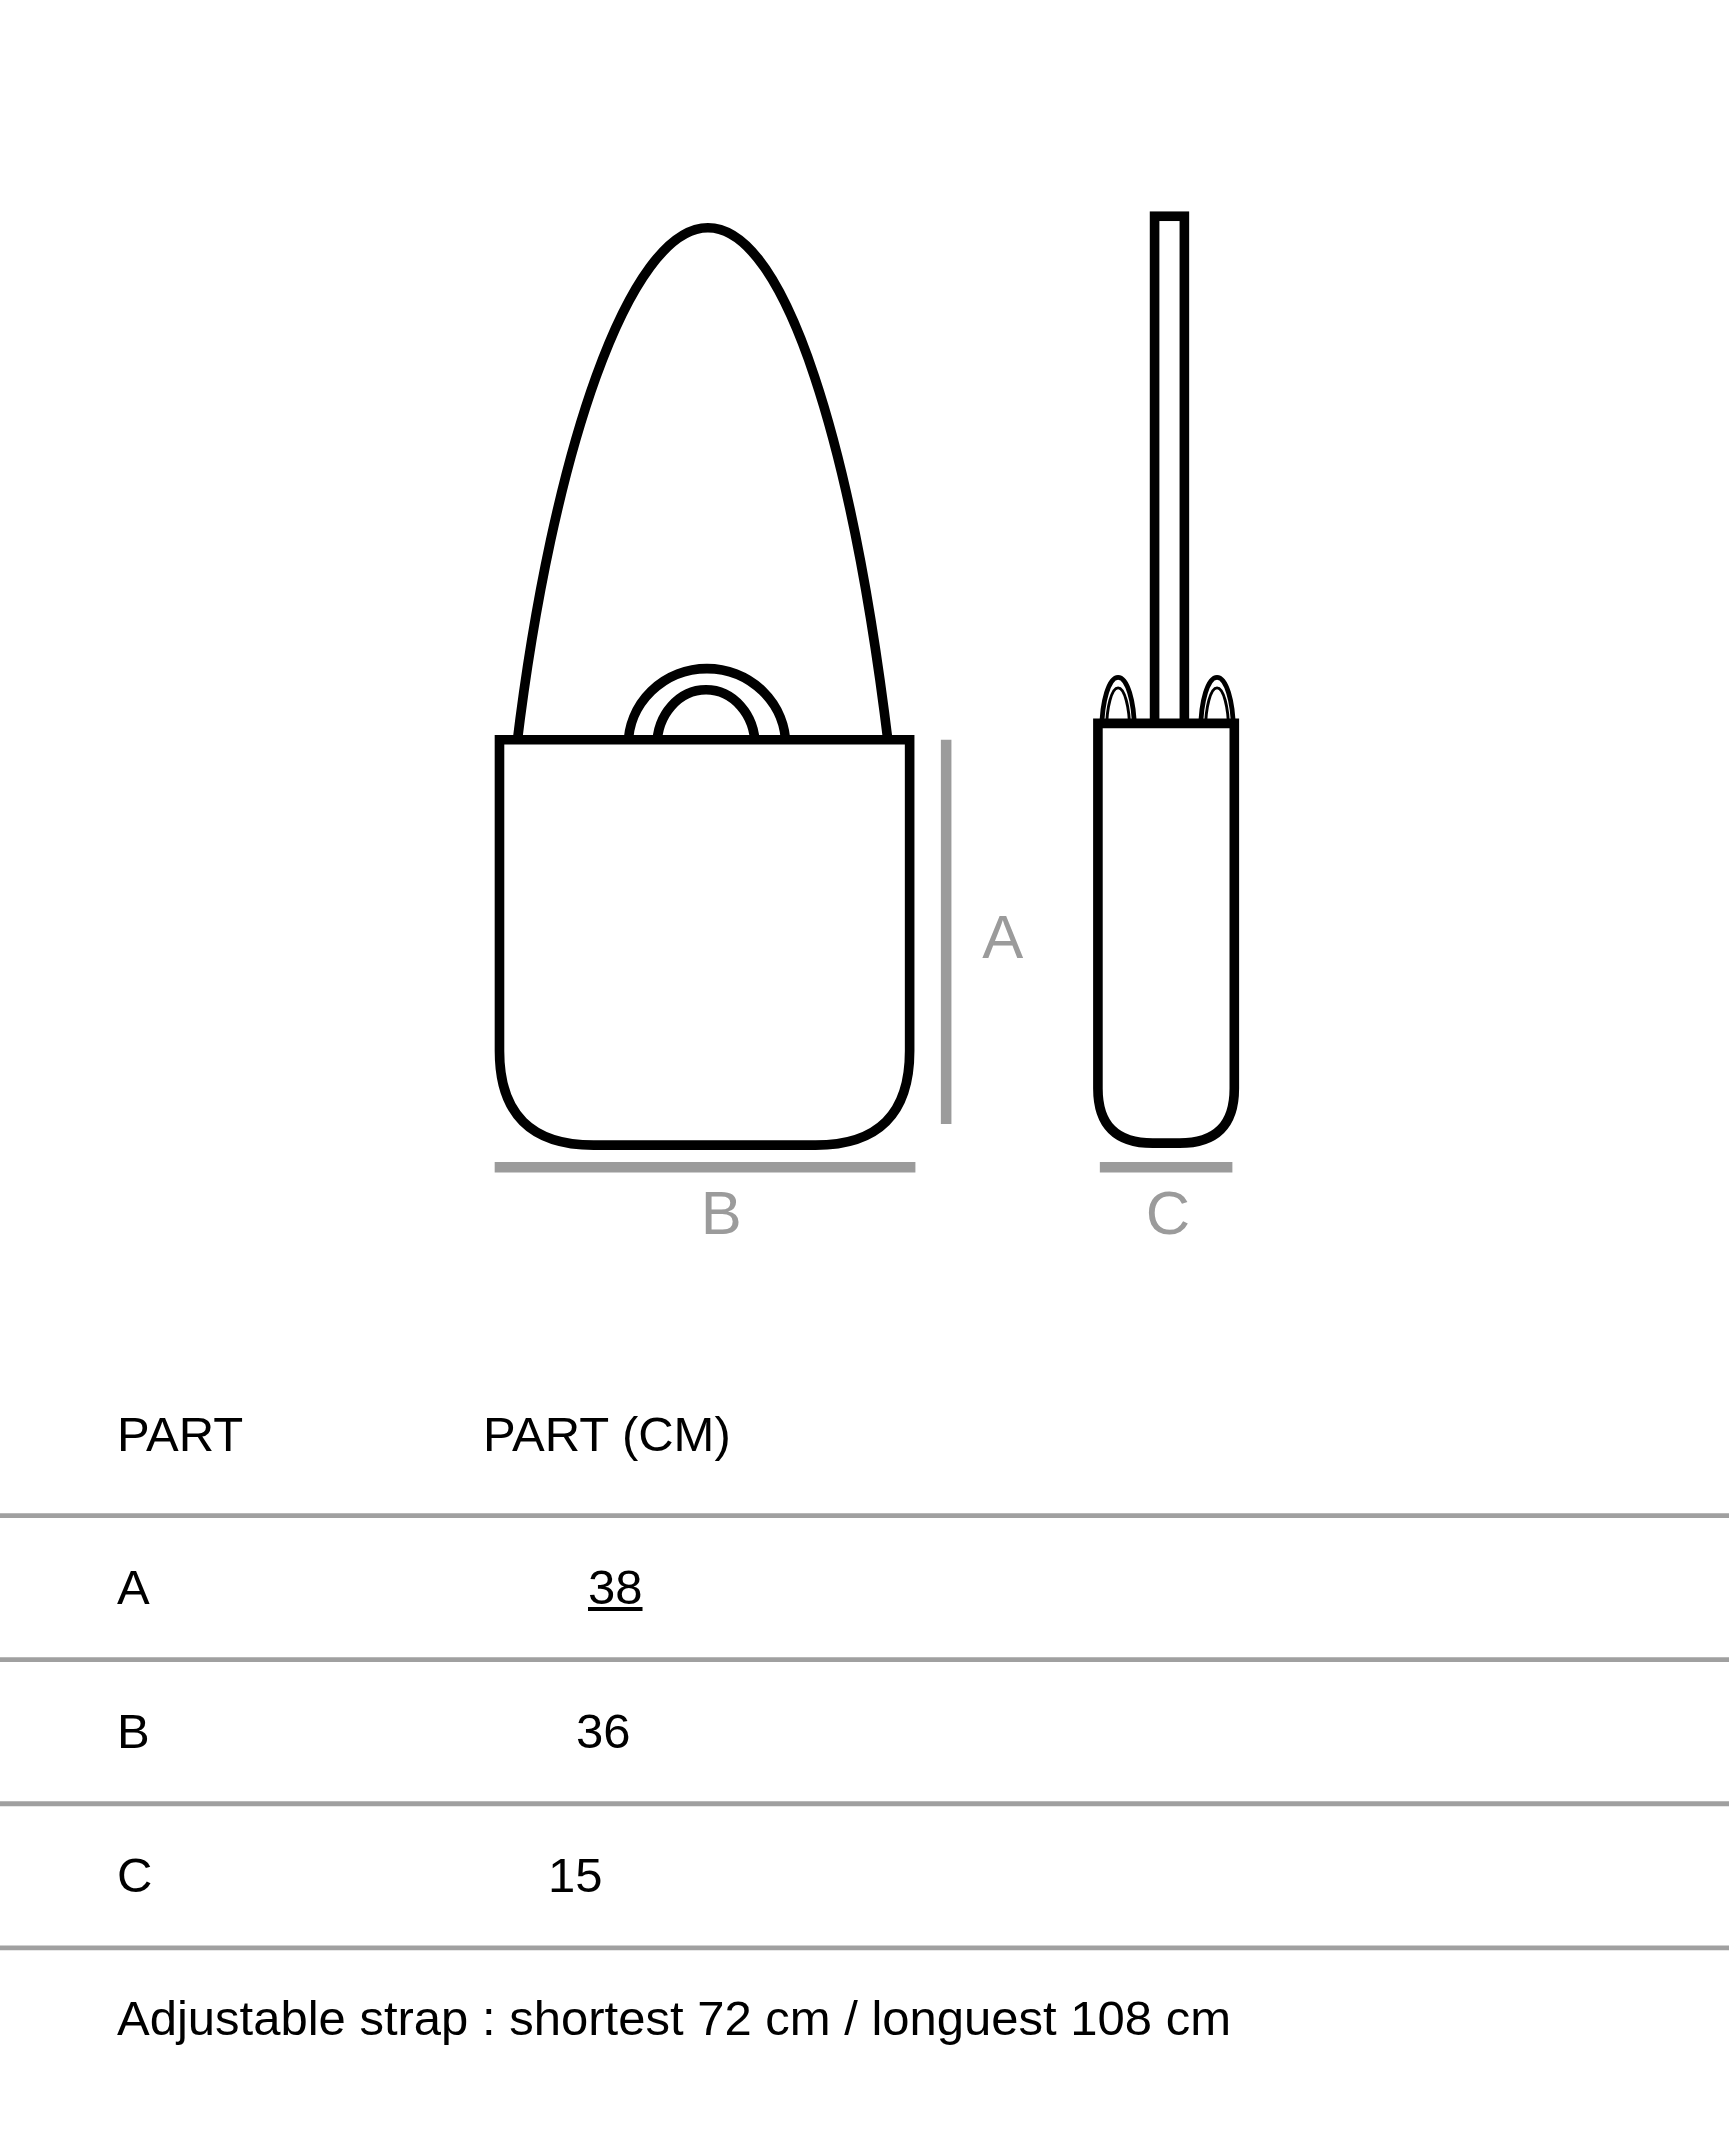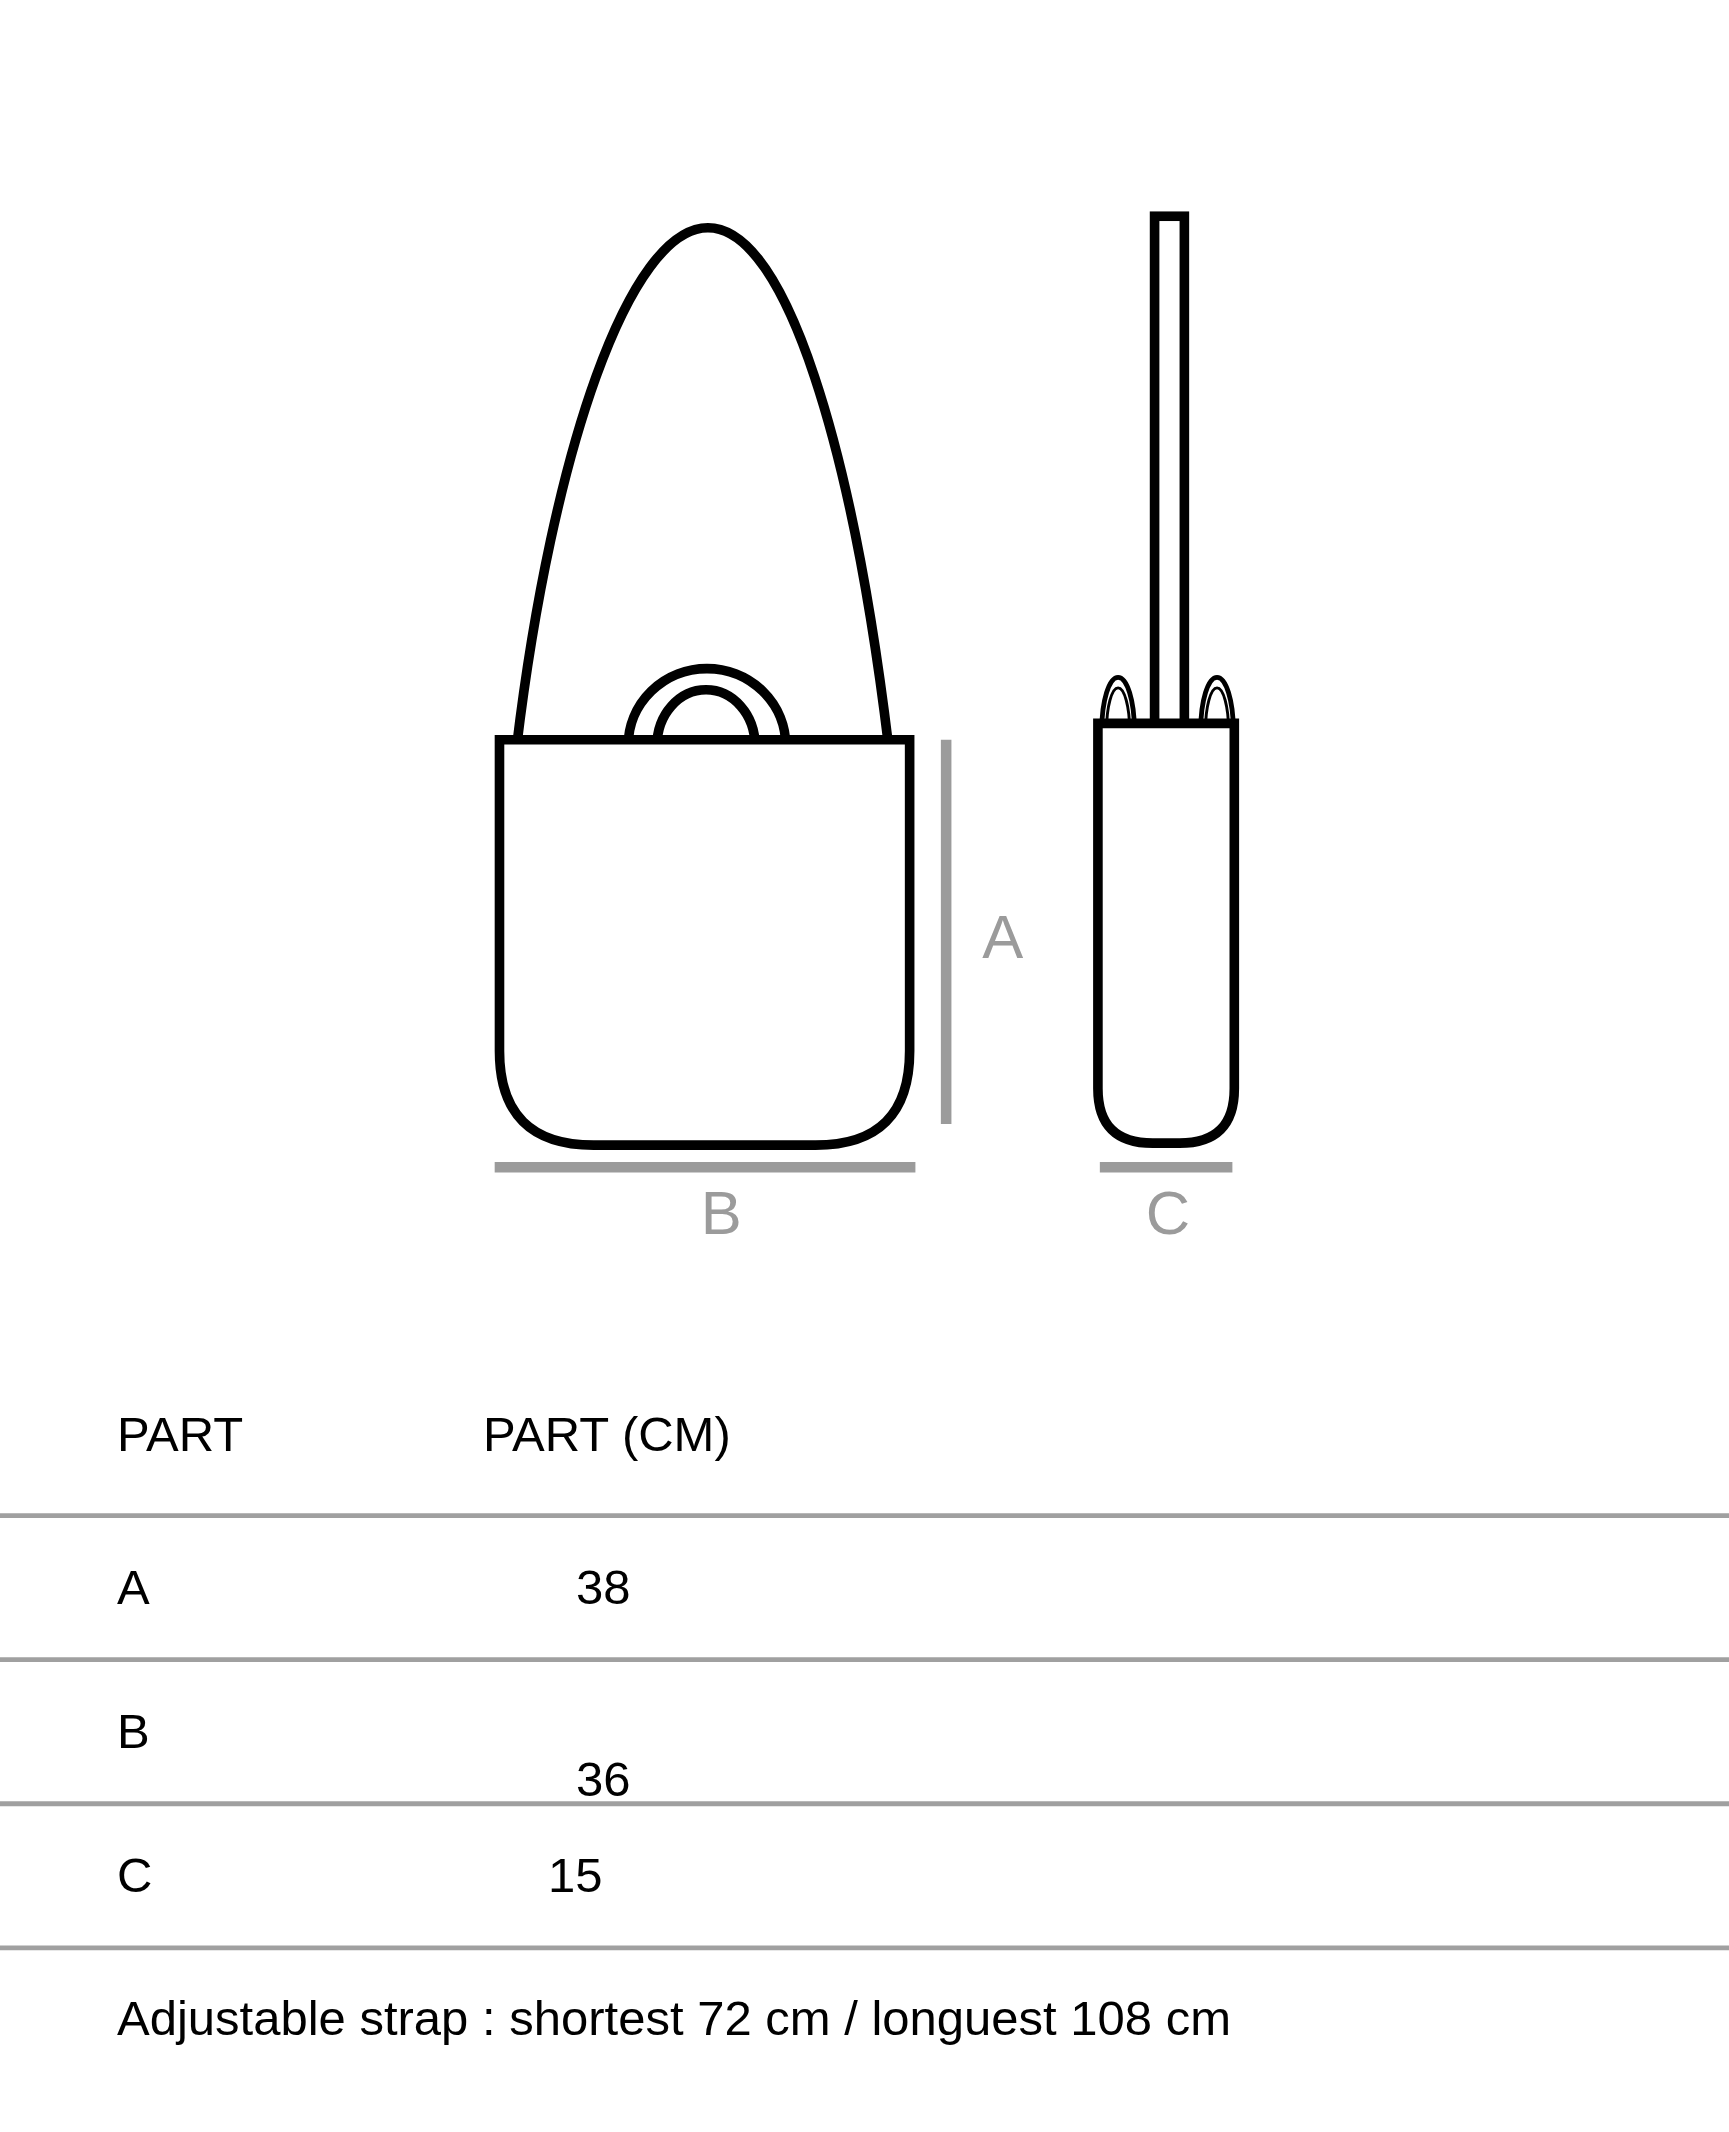--- a/index.html
+++ b/index.html
@@ -62,26 +62,26 @@
 
   <svg class="rules-svg" width="1729" height="500" viewBox="0 0 1800 520">
     <line x1="0" y1="17" x2="1800" y2="17" stroke-width="5" stroke="#a0a0a0"></line>
     <line x1="0" y1="167" x2="1800" y2="167" stroke-width="5" stroke="#a0a0a0"></line>
     <line x1="0" y1="317" x2="1800" y2="317" stroke-width="5" stroke="#a0a0a0"></line>
     <line x1="0" y1="467" x2="1800" y2="467" stroke-width="5" stroke="#a0a0a0"></line>
   </svg>
 
   <div>
     <span class="txt" style="left:117px;top:1557px;">A</span>
-    <span class="txt" style="left:576px;top:1557px;">38</span>
+    <span class="txt" style="left:588px;top:1557px;text-decoration:underline;">38</span>
   </div>
 
   <div>
     <span class="txt" style="left:117px;top:1701px;">B</span>
-    <span class="txt" style="left:576px;top:1701px;margin-top:48px;">36</span>
+    <span class="txt" style="left:576px;top:1701px;">36</span>
   </div>
 
   <div>
     <span class="txt" style="left:117px;top:1845px;">C</span>
     <span class="txt" style="left:548px;top:1845px;">15</span>
   </div>
 
   <span class="txt" style="left:117px;top:1988px;">Adjustable strap : shortest 72 cm / longuest 108 cm</span>
 
 </div>

